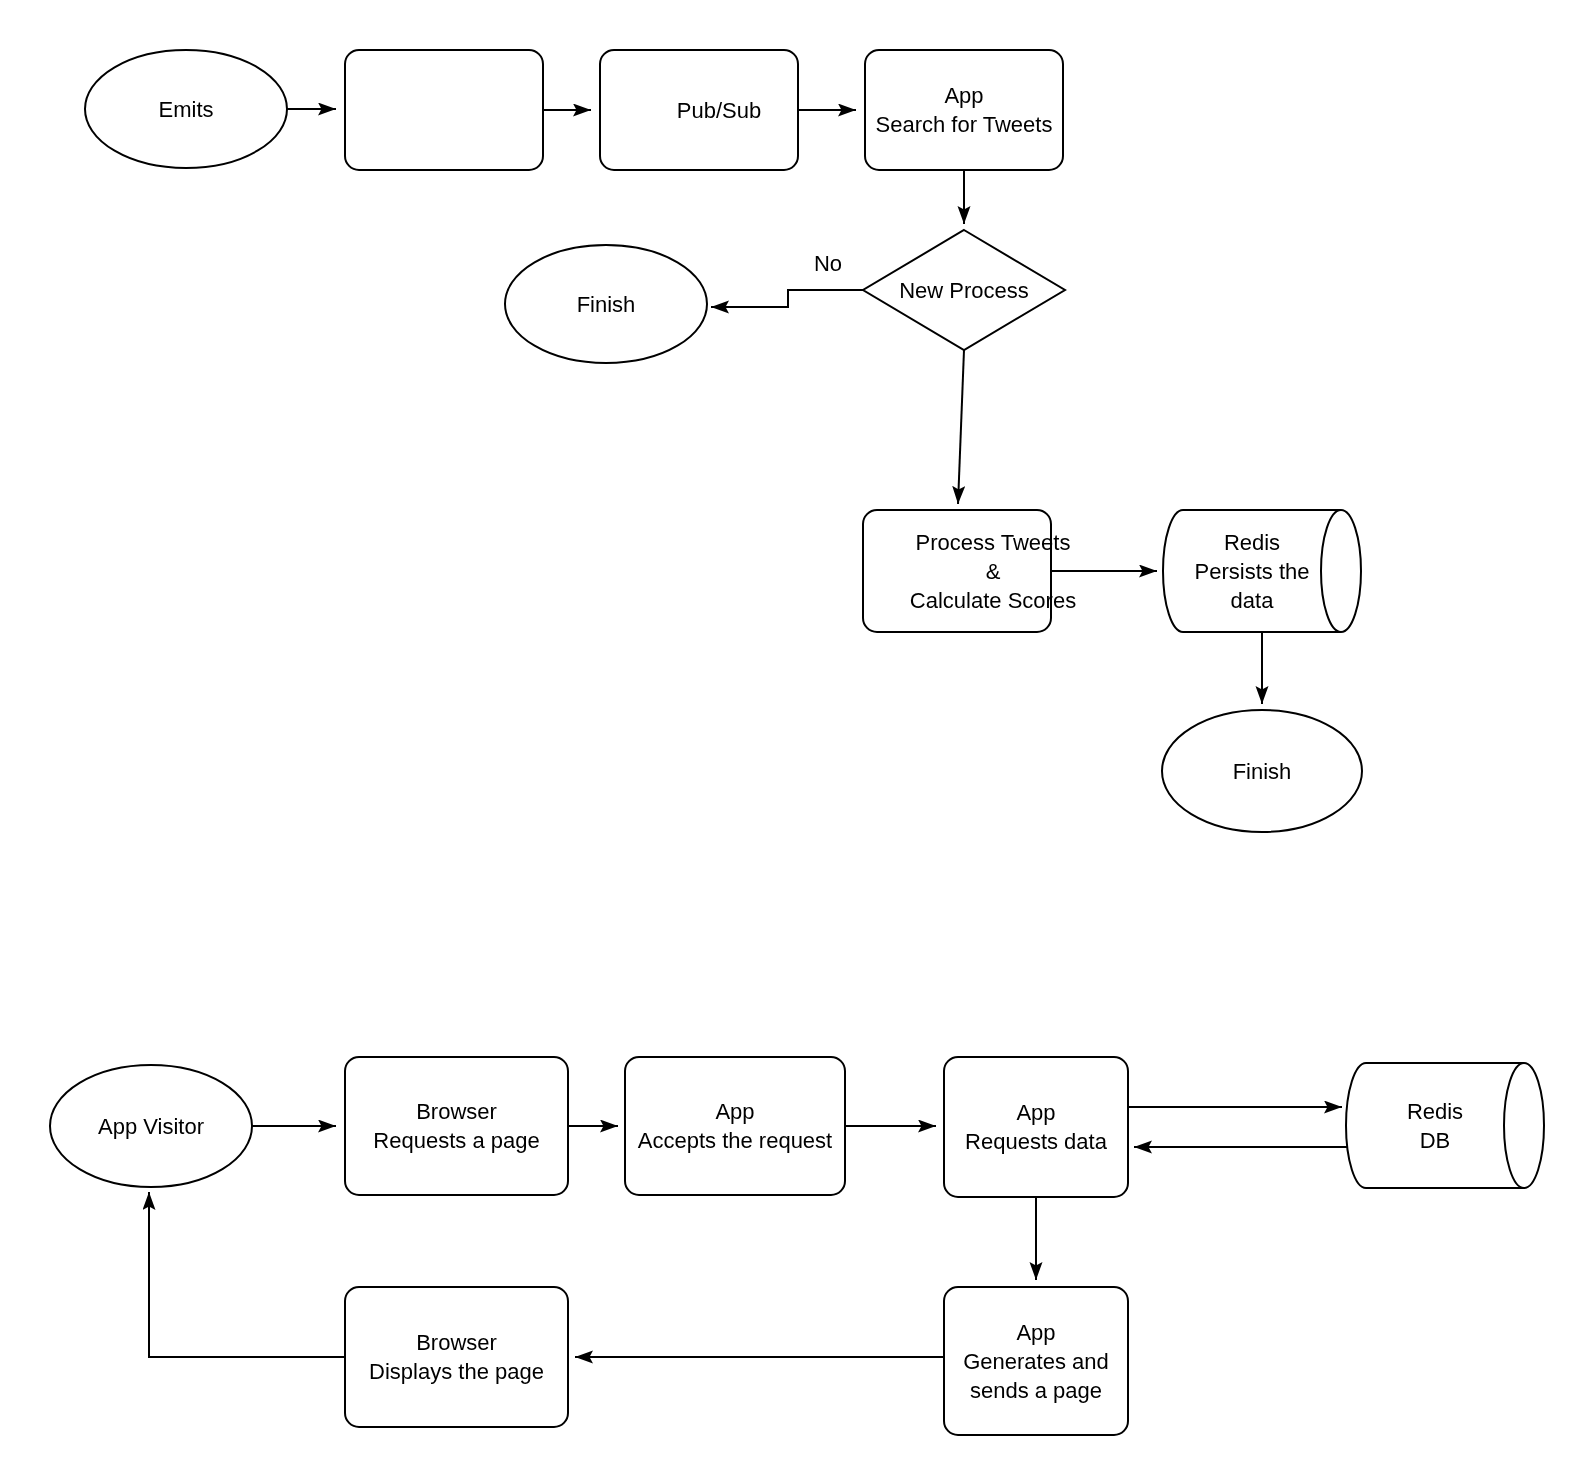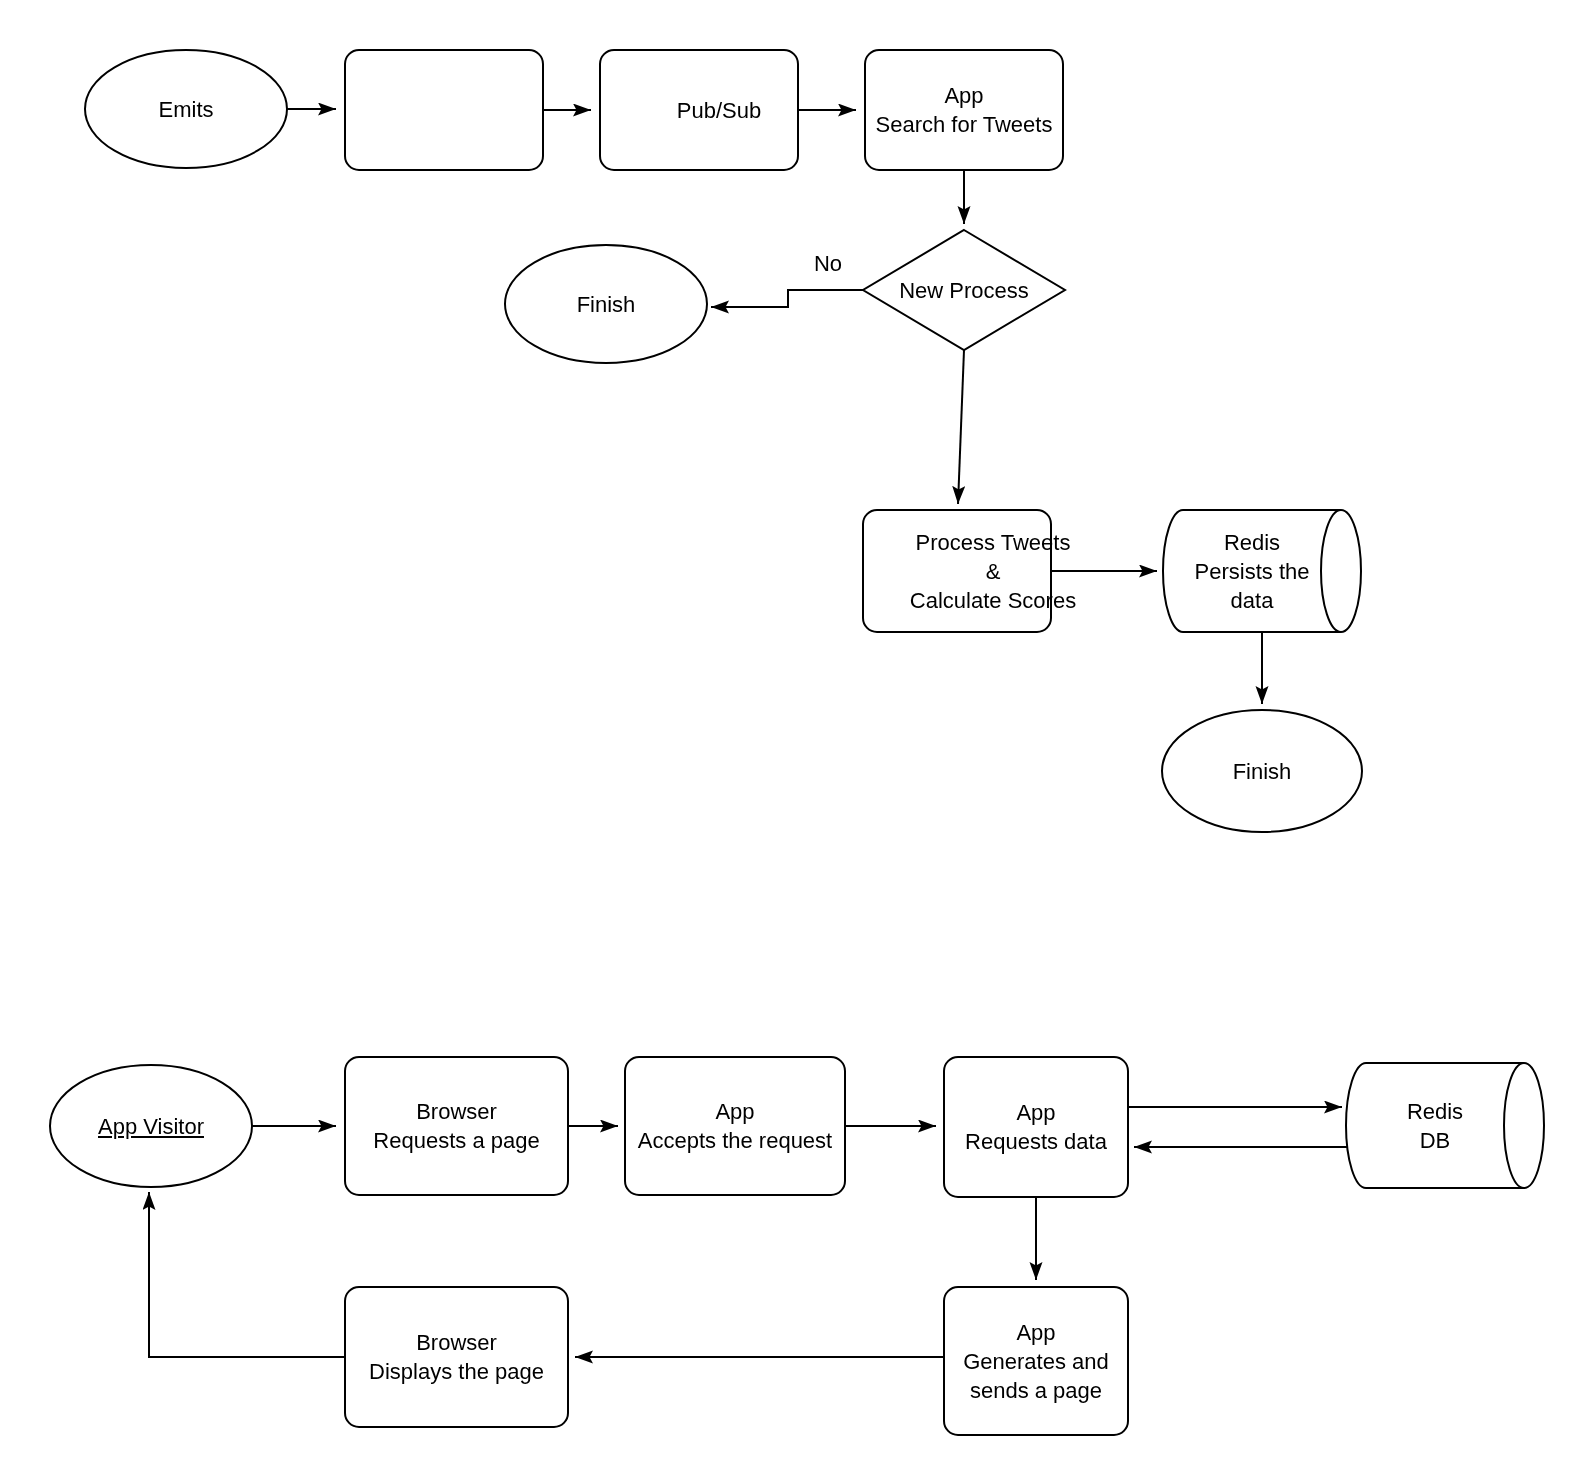--- a/index.html
+++ b/index.html
@@ -90,21 +90,21 @@
   <div class="lbl" style="left:863px;top:230px;width:202px;height:120px;">New Process</div>
   <div class="lbl" style="left:804px;top:247px;width:48px;height:32px;">No</div>
   <div class="lbl" style="left:505px;top:245px;width:202px;height:118px;">Finish</div>
   <div class="lbl" style="left:863px;top:510px;width:188px;height:122px;margin-left:36px;">Process Tweets
 &amp;
 Calculate Scores</div>
   <div class="lbl" style="left:1163px;top:510px;width:178px;height:122px;">Redis
 Persists the
 data</div>
   <div class="lbl" style="left:1162px;top:710px;width:200px;height:122px;">Finish</div>
-  <div class="lbl" style="left:50px;top:1065px;width:202px;height:122px;text-decoration:underline;">App Visitor</div>
+  <div class="lbl" style="left:50px;top:1065px;width:202px;height:122px;">App Visitor</div>
   <div class="lbl" style="left:345px;top:1057px;width:223px;height:138px;">Browser
 Requests a page</div>
   <div class="lbl" style="left:625px;top:1057px;width:220px;height:138px;">App
 Accepts the request</div>
   <div class="lbl" style="left:944px;top:1057px;width:184px;height:140px;">App
 Requests data</div>
   <div class="lbl" style="left:1346px;top:1063px;width:178px;height:125px;">Redis
 DB</div>
   <div class="lbl" style="left:944px;top:1287px;width:184px;height:148px;">App
 Generates and

